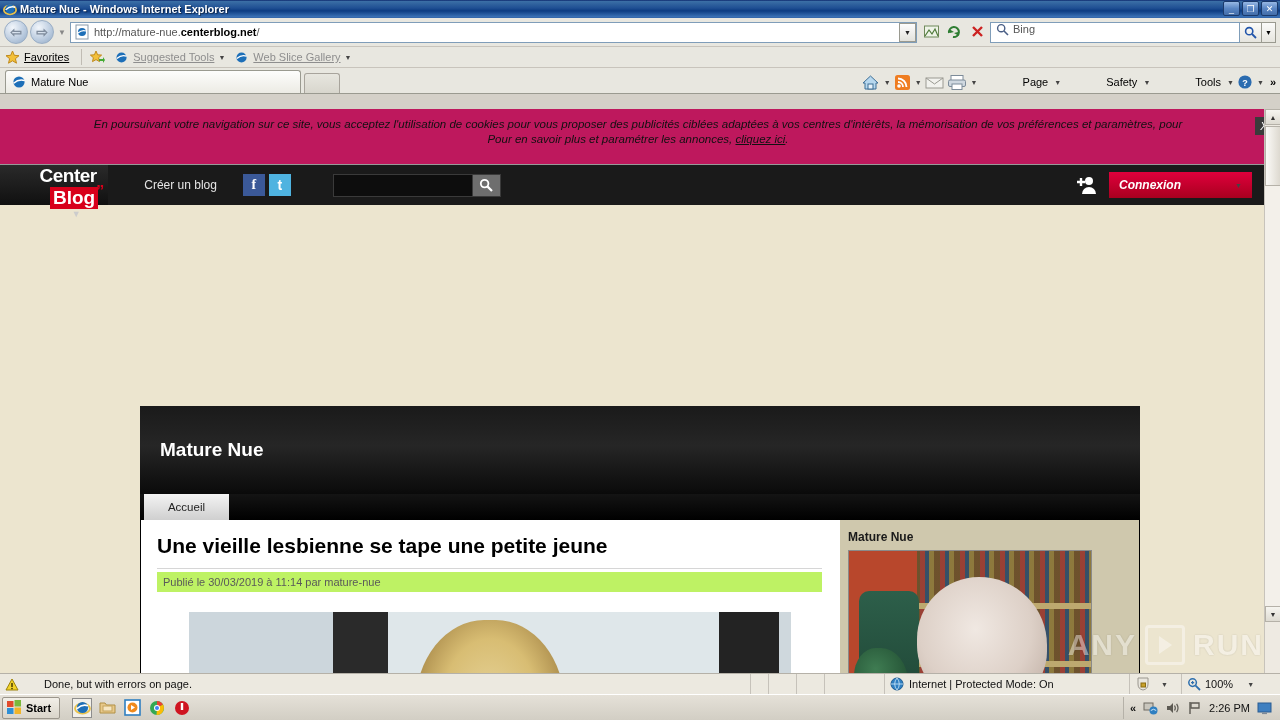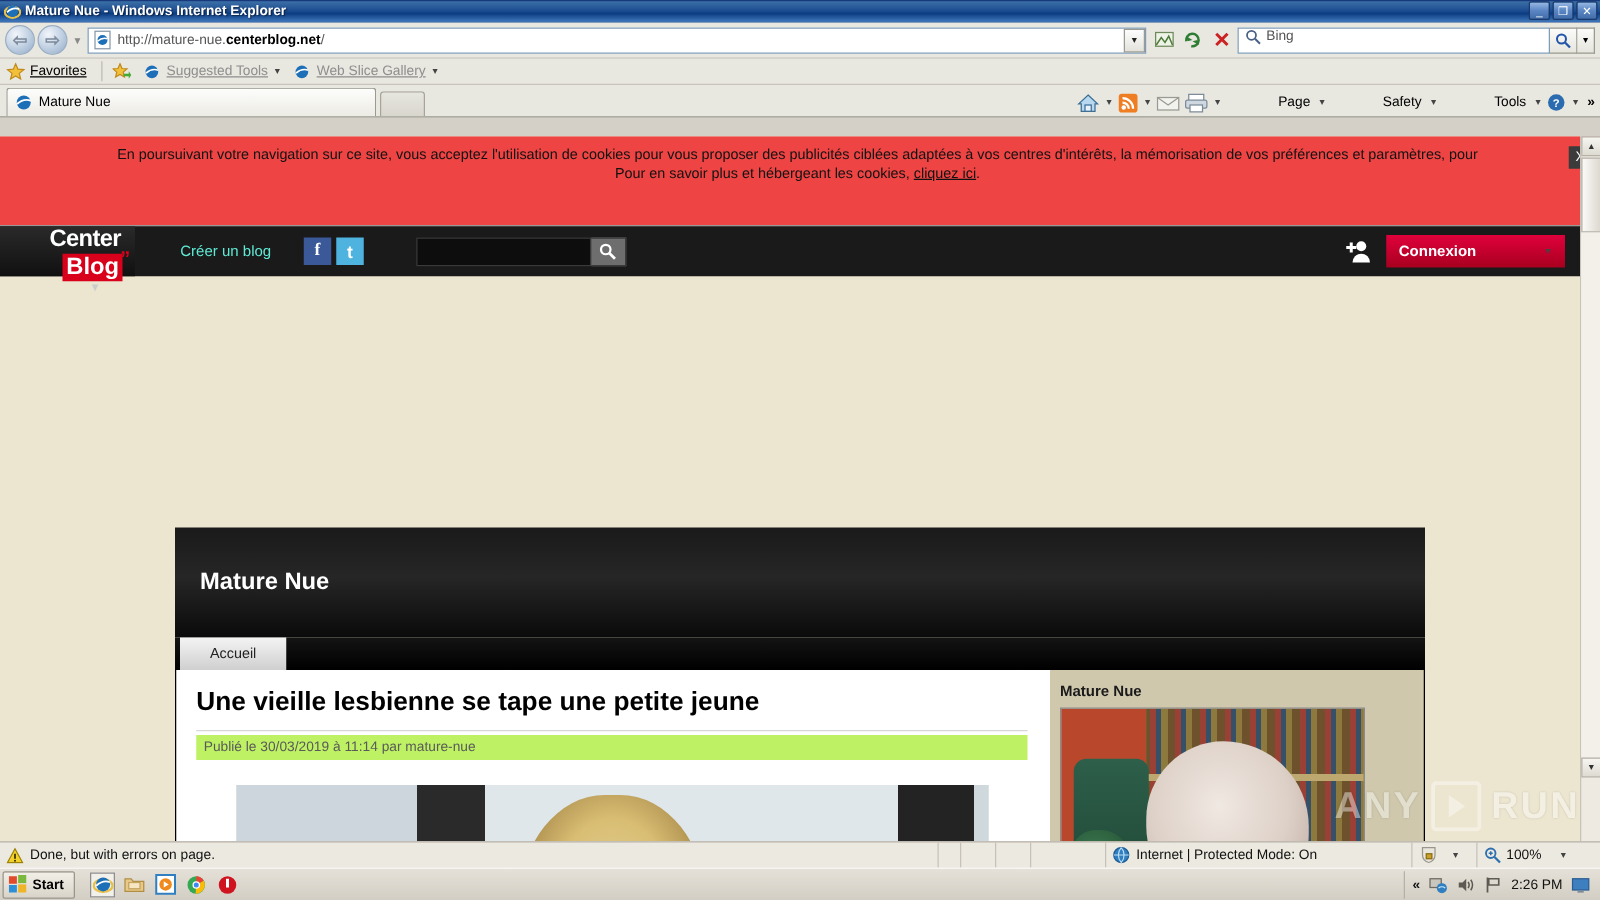--- a/index.html
+++ b/index.html
@@ -133,23 +133,24 @@
   #cmdbar .chev2 { font-size: 11px; font-weight: bold; margin-left: 6px; }
 
   
   #viewport {
     position: absolute; left: 0; top: 109px; width: 1280px; height: 564px;
     background: #ece5cf; overflow: hidden;
   }
 
   
   #cookiebar {
-    background: #ef4444; border-bottom: 1px solid #999;
+    background: #be185d; border-bottom: 1px solid #999;
     padding: 8px 34px 8px 30px; position: relative;
-    height: 72px;
+    height: 56px;
+    font-style: italic;
   }
   #cookiebar p {
     font-size: 11.5px; color: #111; line-height: 15px; text-align: center;
   }
   #cookiebar a { color: #111; }
   #cookieclose {
     position: absolute; right: 7px; top: 8px;
     width: 18px; height: 18px; background: #3b3b3b; color: #fff;
     font-size: 11px; display: flex; align-items: center; justify-content: center;
   }
@@ -166,41 +167,41 @@
     flex-direction: column;
   }
   .logo-txt { font-size: 19px; font-weight: bold; color: #fff; letter-spacing: -.5px; }
   .logo-badge {
     background: #d8001b; color: #fff; font-size: 19px; font-weight: bold;
     padding: 0 3px; margin-left: 12px; position: relative;
   }
   .logo-badge .tick { position: absolute; right: -6px; top: -4px; color: #d8001b; font-size: 16px; }
   #cbnav .logo .caret { margin-left: 16px; color: #ccc; font-size: 9px; }
   #cbnav .creer {
-    color: #5eead4; font-size: 12px; padding: 0 22px; white-space: nowrap;
+    color: #e5e5e5; font-size: 12px; padding: 0 22px; white-space: nowrap;
     background: #1a1a1a; margin-left: 14px;
   }
   .social { width: 22px; height: 22px; margin-left: 4px; display: flex; align-items: center;
             justify-content: center; font-weight: bold; font-size: 14px; color: #fff; flex: none; }
   .social.fb { background: #3b5998; font-family: "Liberation Serif", serif; }
   .social.tw { background: #4fb3e0; }
   #cbsearchwrap { display: flex; margin-left: 42px; }
   #cbsearch { width: 140px; height: 23px; background: #0d0d0d; border: 1px solid #3a3a3a; }
   #cbsearchbtn {
     width: 28px; height: 23px; background: #6e6e6e;
     display: flex; align-items: center; justify-content: center;
     border: 1px solid #3a3a3a; border-left: none;
   }
   #cbright { position: absolute; right: 0; top: 0; height: 40px; display: flex; align-items: center; }
   #adduser { width: 26px; height: 26px; margin-right: 10px; display: flex; align-items: center; justify-content: center; }
   #connexion {
     width: 143px; height: 26px; margin-right: 28px;
     background: linear-gradient(to bottom,#e0003c,#a8001f);
     display: flex; align-items: center; justify-content: space-between;
-    padding: 0 10px; color: #fff; font-size: 12px; font-weight: bold;
+    padding: 0 10px; color: #fff; font-size: 12px; font-weight: bold; font-style: italic;
   }
 
   
   #blogwrap { width: 1000px; margin: 0 auto; position: relative; }
   #blogpad { height: 201px; }
   #bloghead {
     height: 88px; background: linear-gradient(to bottom,#1a1a1a 0%,#262626 45%,#0a0a0a 100%);
     display: flex; align-items: center; padding-left: 20px;
   }
   #blogtitle { color: #fff; font-size: 19px; font-weight: bold; }
@@ -294,21 +295,21 @@
   }
   #pagescroll .track { height: 420px; background: #f3f0ea; }
 
   
   #statusbar {
     position: absolute; left: 0; top: 673px; width: 1280px; height: 21px;
     background: #ece9e0; border-top: 1px solid #b5b1a8;
     display: flex; align-items: center; font-size: 11px; color: #111;
   }
   #statusbar .seg { border-right: 1px solid #c6c2ba; height: 21px; display: flex;
-                    align-items: center; padding: 0 5px; }
+                    align-items: center; padding: 0 5px; gap: 20px; }
   #statusbar .grow { flex: 1; }
   .warnico { width: 14px; height: 13px; margin-right: 5px; flex: none; }
   #zone { display: flex; align-items: center; gap: 5px; }
 
   
   #taskbar {
     position: absolute; left: 0; top: 694px; width: 1280px; height: 26px;
     background: linear-gradient(to bottom,#e5e1d8,#d2cec4);
     border-top: 1px solid #fff;
     display: flex; align-items: center;
@@ -492,21 +493,21 @@
       <span class="caret">▼</span>
     </div>
     <span class="chev2">»</span>
   </div>
 </div>
 
 <div id="viewport">
 
   <div id="cookiebar">
     <p>En poursuivant votre navigation sur ce site, vous acceptez l'utilisation de cookies pour vous proposer des publicités ciblées adaptées à vos centres d'intérêts, la mémorisation de vos préférences et paramètres, pour</p>
-    <p><span>Pour en savoir plus et hébergeant les cookies, </span><a href="#">cliquez ici</a><span>.</span></p>
+    <p><span>Pour en savoir plus et paramétrer les annonces, </span><a href="#">cliquez ici</a><span>.</span></p>
     <div id="cookieclose">X</div>
   </div>
 
   <div id="cbnav">
     <div class="logo">
       <span class="logo-txt">Center</span>
       <span class="logo-badge"><span>Blog</span><span class="tick">”</span></span>
       <span class="caret">▼</span>
     </div>
     <div class="creer">Créer un blog</div>

